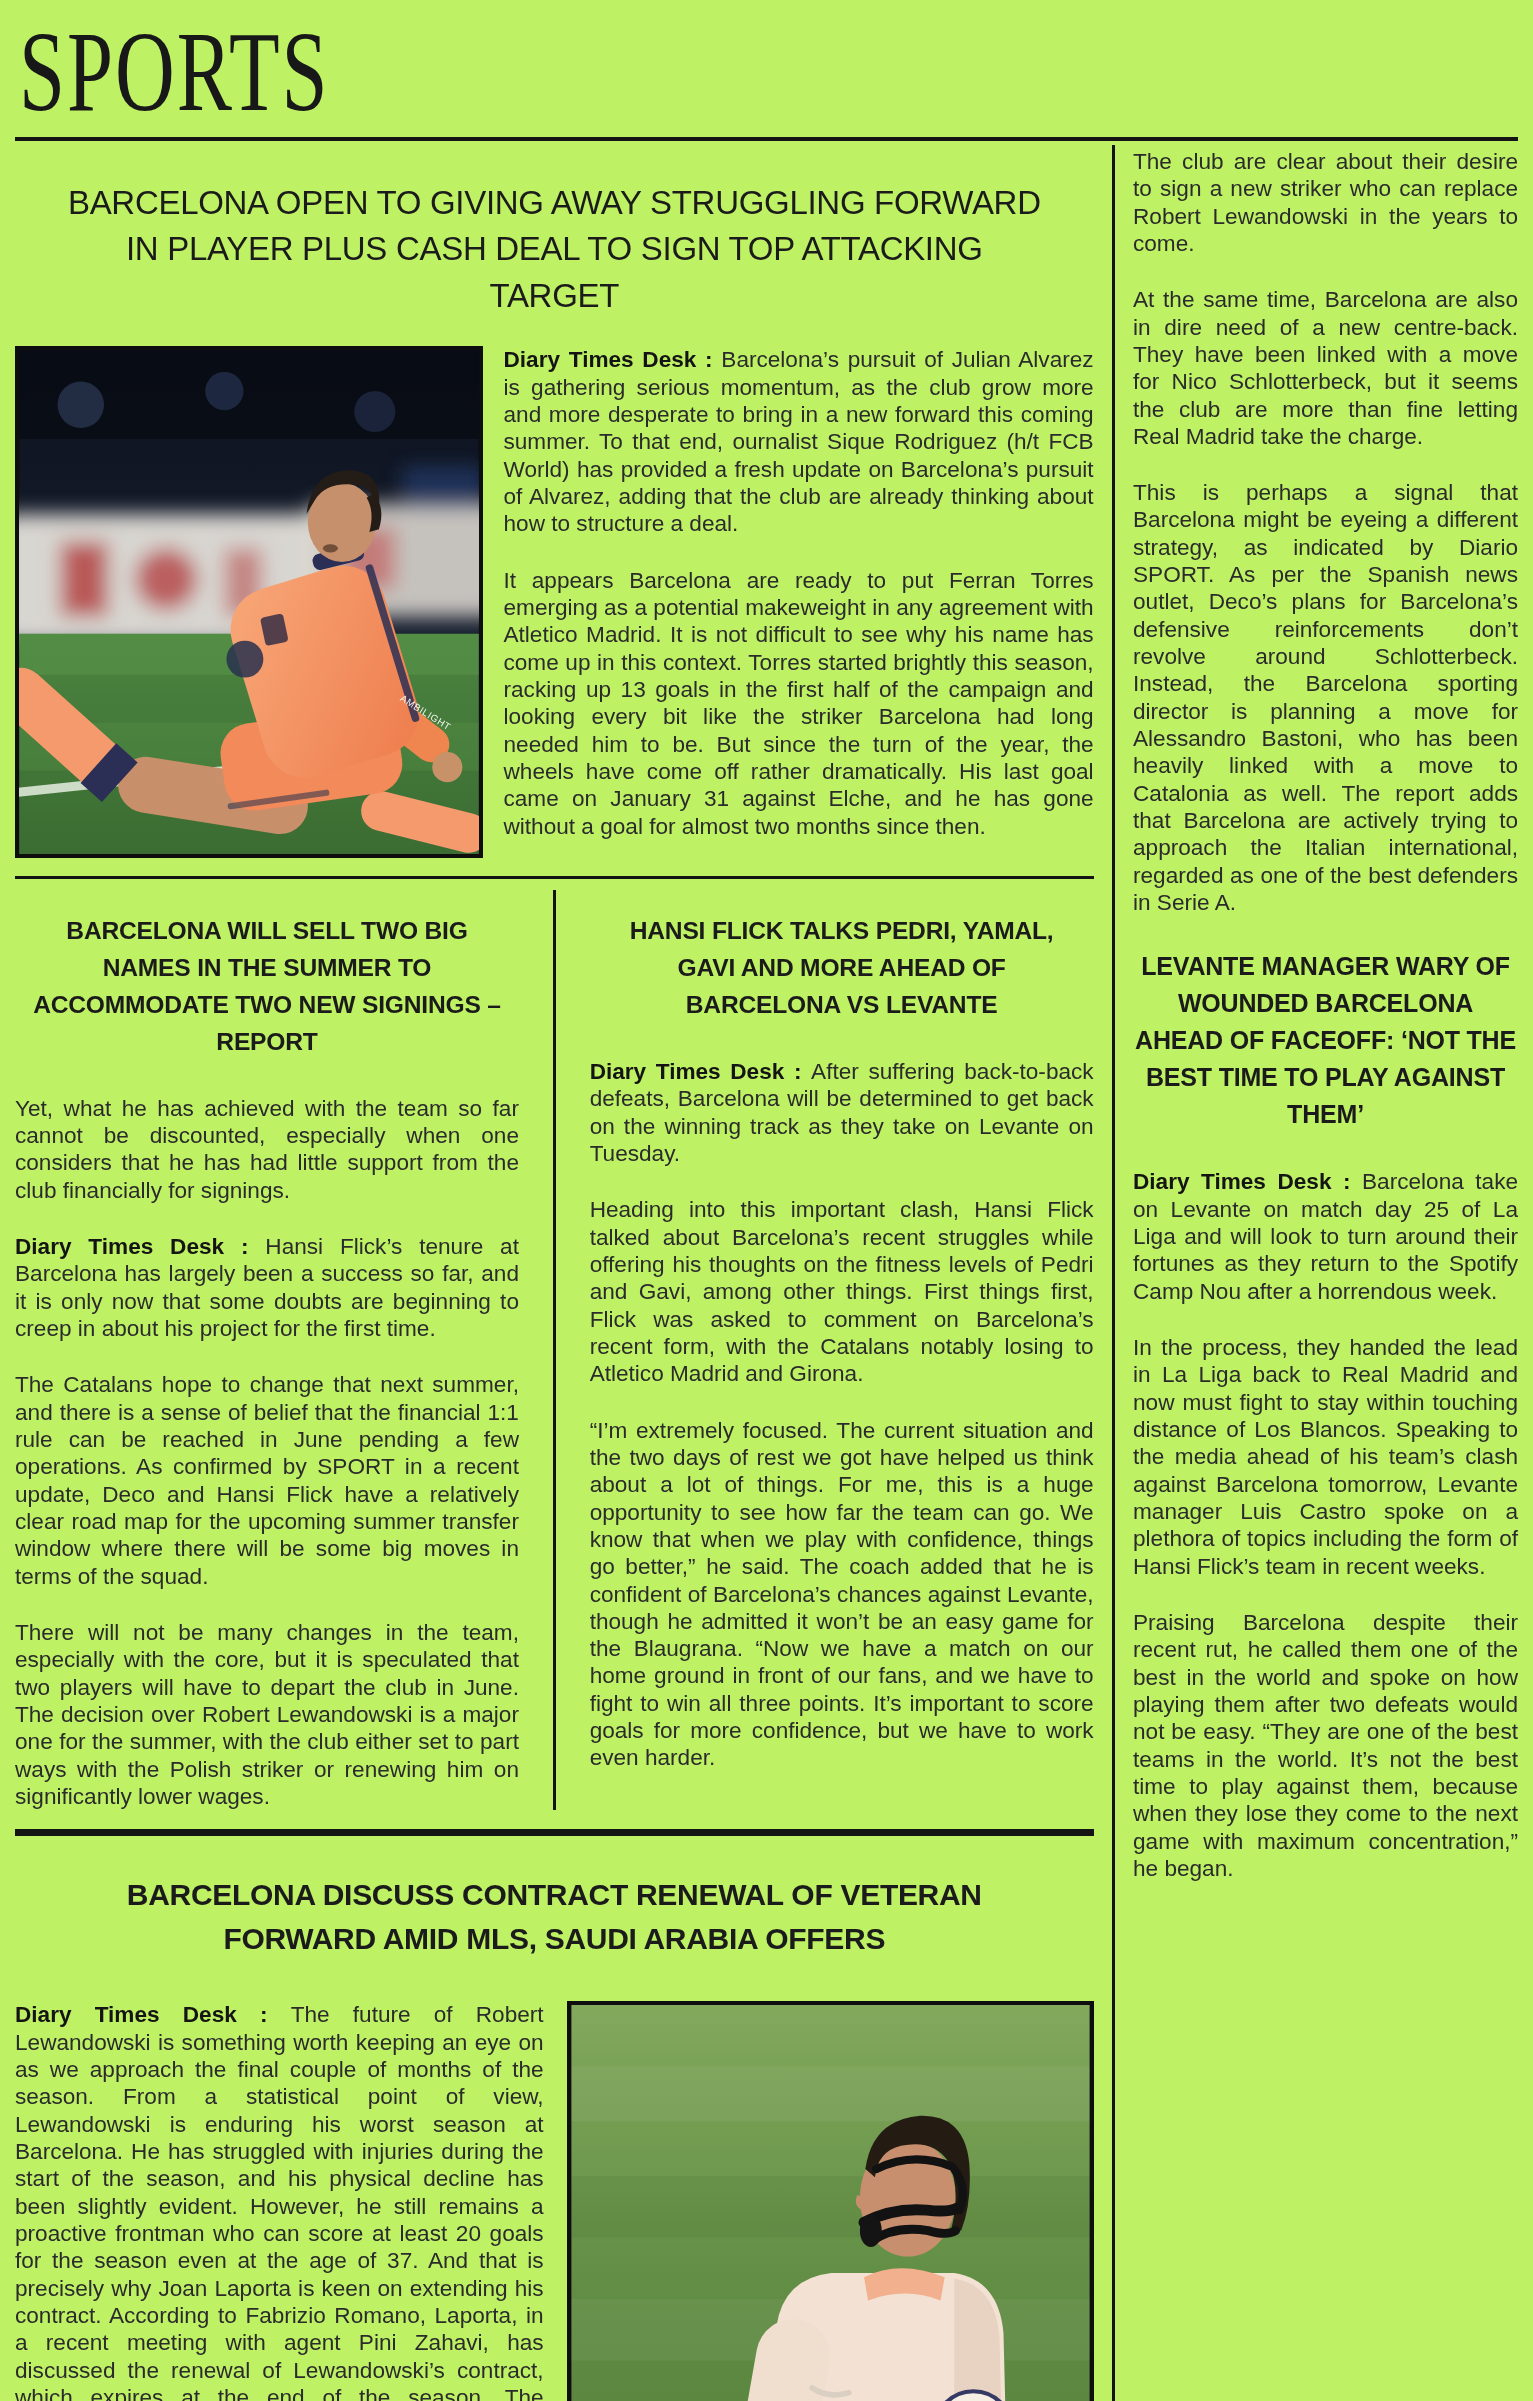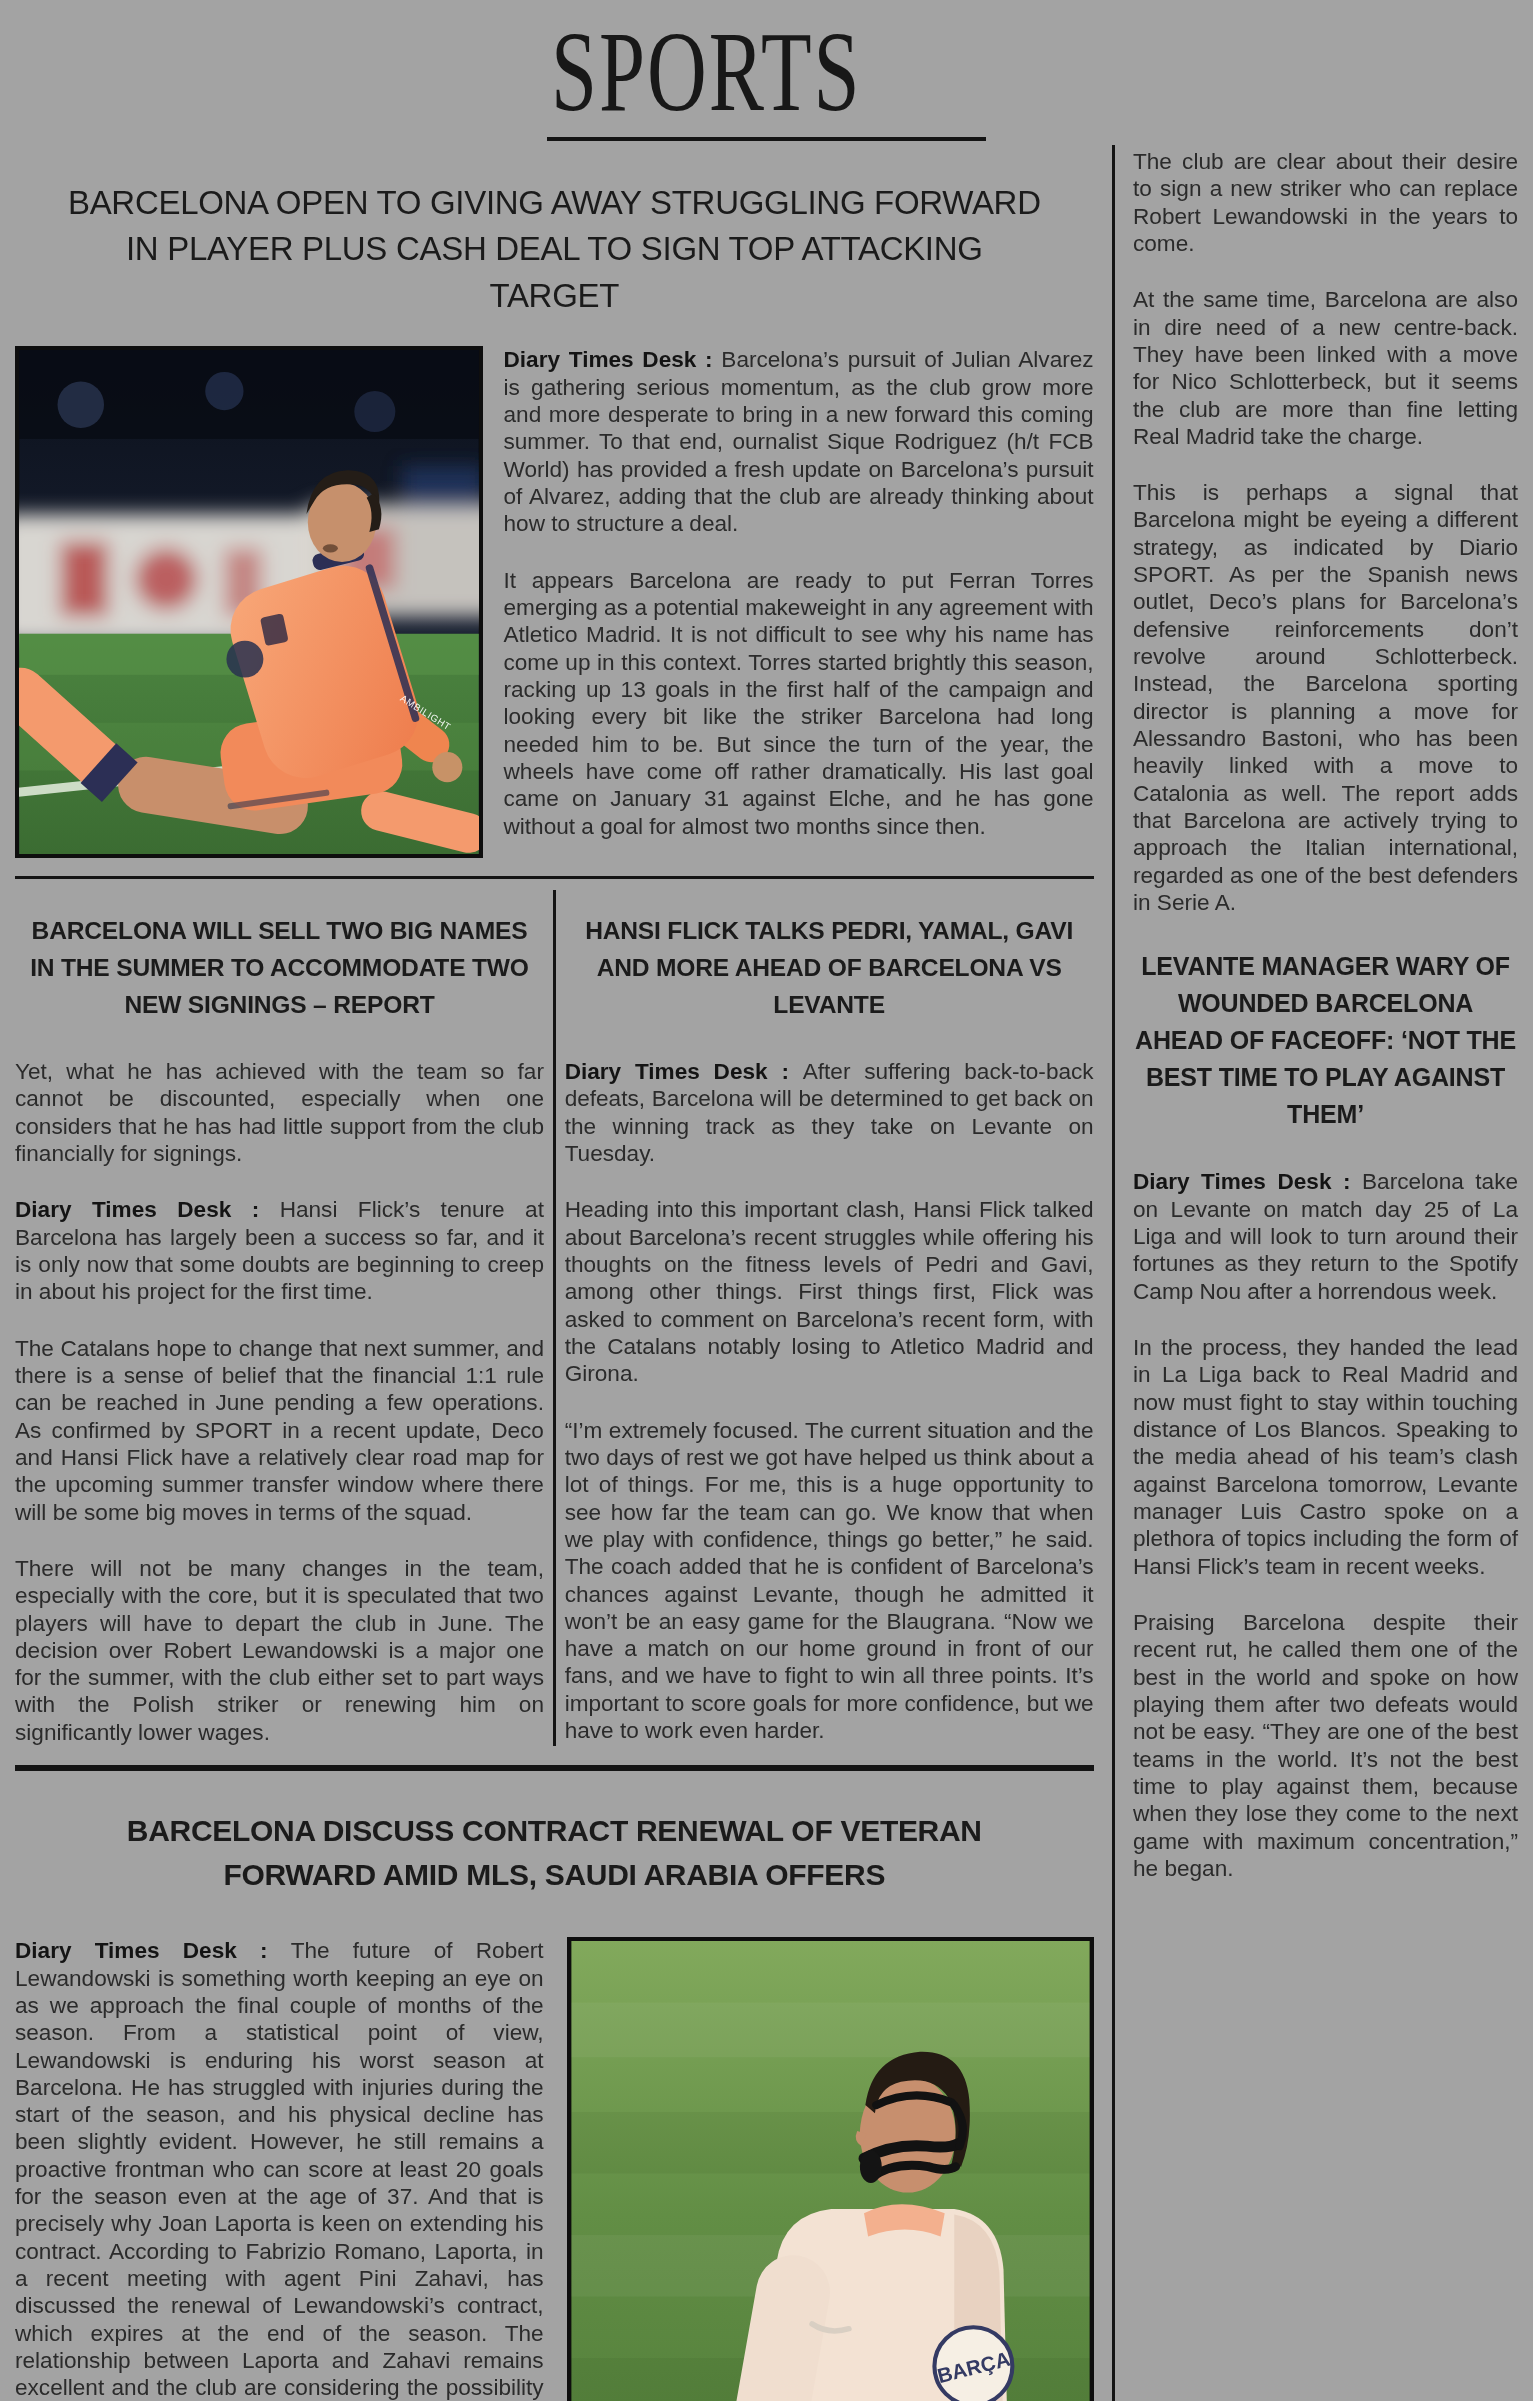--- a/index.html
+++ b/index.html
@@ -1,18 +1,18 @@
 <!DOCTYPE html>
 <html style="font-size:11px"><head>
 <meta charset="utf-8">
 <style>
   html,body{margin:0;padding:0;background:#8a8a8a;}
-  .page{position:relative;width:1533px;height:2401px;margin:0 auto;background:#a3a3a3;
+  .page{position:relative;width:1533px;height:2401px;margin:0 auto;background:#bef264;
         box-sizing:border-box;padding:6.8px 15px 13.7px;display:flex;flex-direction:column;
-        overflow:hidden;font-family:"Liberation Sans",sans-serif;color:#262626;align-items:center;}
+        overflow:hidden;font-family:"Liberation Sans",sans-serif;color:#262626;}
   
   .masthead-row{display:flex;justify-content:space-between;align-items:flex-end;
                 padding:18px 4.1px 18px;border-bottom:4.8px solid #141414;}
   .section-title{font-family:"Liberation Serif",serif;font-size:115px;line-height:.82;
                  transform:scaleX(.72);transform-origin:left bottom;letter-spacing:2.7px;
                  color:#181818;white-space:nowrap;}
   .mast-cluster{display:flex;align-items:flex-end;}
   .mast-block{display:flex;flex-direction:column;align-items:center;padding-bottom:5.5px;}
   .masthead{font-family:"Liberation Serif",serif;font-size:63px;line-height:1;
             transform:scaleX(.7);transform-origin:center bottom;white-space:nowrap;color:#141414;}
@@ -34,21 +34,21 @@
   .rule{background:#141414;}
   .rule.thin{height:2.7px;margin-top:18px;}
   .rule.thick{height:6.2px;margin-top:19px;}
   .photo-frame{border:4.1px solid #0e0e0e;background:#000;flex:none;align-self:flex-start;font-size:0;}
   .photo-frame svg{display:block;}
   
   .lead-headline{font-size:33px;font-weight:400;text-align:center;line-height:1.42;
                  padding:12.3px 44px 4.1px;letter-spacing:-0.3px;color:#1b1b1b;}
   .lead-body{display:flex;gap:20.5px;margin-top:11px;}
   
-  .mid-grid{display:grid;grid-template-columns:1fr 2.7px 1fr;column-gap:9px;padding-top:11px;}
+  .mid-grid{display:grid;grid-template-columns:1fr 2.7px 1fr;column-gap:34px;padding-top:11px;}
   .mid-vdiv{background:#141414;}
   .col-headline{font-size:24.6px;font-weight:700;text-align:center;line-height:1.5;
                 padding:2.7px 15px 13.7px;color:#1b1b1b;letter-spacing:-0.2px;}
   
   .bottom-art{padding-top:12.3px;}
   .bottom-headline{font-size:30px;font-weight:700;text-align:center;line-height:1.48;
                    padding:0 55px 15px;color:#1b1b1b;letter-spacing:-0.3px;}
   .bottom-body{display:flex;gap:23px;}
   
   .right-col{padding-top:2.7px;}

